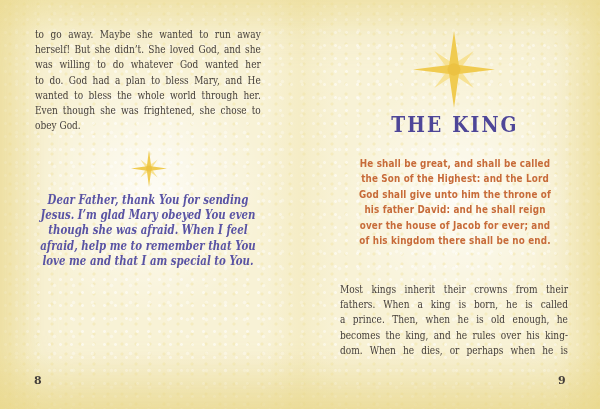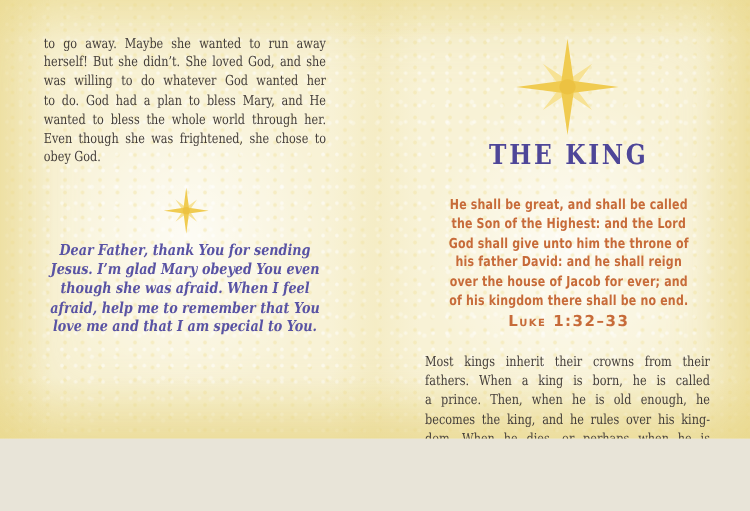--- a/index.html
+++ b/index.html
@@ -1,17 +1,17 @@
 <!DOCTYPE html>
 <html style="--page-background: #f8f2d6; --body-text: #443e3a; --title-purple: #4e4698; --prayer-purple: #5953a4; --verse-orange: #c76b39; --star-gold: #f0cb50; --star-light: #f7e294; --star-core: #ecc242;"><head>
 <meta charset="utf-8">
 <style>
   html,body { margin:0; padding:0; background:#e8e4d8; }
   .spread {
-    position:relative; width:600px; height:351px; overflow:hidden;
+    position:relative; width:600px; height:409px; overflow:hidden;
     font-family:"DejaVu Serif", serif;
     background:
       radial-gradient(ellipse 160px 180px at 150px 190px, rgba(255,255,255,0.75), transparent 72%),
       radial-gradient(ellipse 160px 180px at 455px 200px, rgba(255,255,255,0.75), transparent 72%),
       var(--page-background, #f8f2d6);
   }
   
   .spread::before {
     content:""; position:absolute; inset:0; pointer-events:none;
     background-image:
@@ -126,21 +126,20 @@
 
   <div class="layer verse">
       <div>He shall be great, and shall be called</div>
       <div>the Son of the Highest: and the Lord</div>
       <div>God shall give unto him the throne of</div>
       <div>his father David: and he shall reign</div>
       <div>over the house of Jacob for ever; and</div>
       <div>of his kingdom there shall be no end.</div>
     </div>
 
-  <div class="layer verse-ref">Luke 1:32–33</div>
 
   <div class="layer body-text right-body justified">
       <div>Most kings inherit their crowns from their</div>
       <div>fathers. When a king is born, he is called</div>
       <div>a prince. Then, when he is old enough, he</div>
       <div>becomes the king, and he rules over his king-</div>
       <div>dom. When he dies, or perhaps when he is</div>
     </div>
 
   <div class="layer pageno pageno-right">9</div>

